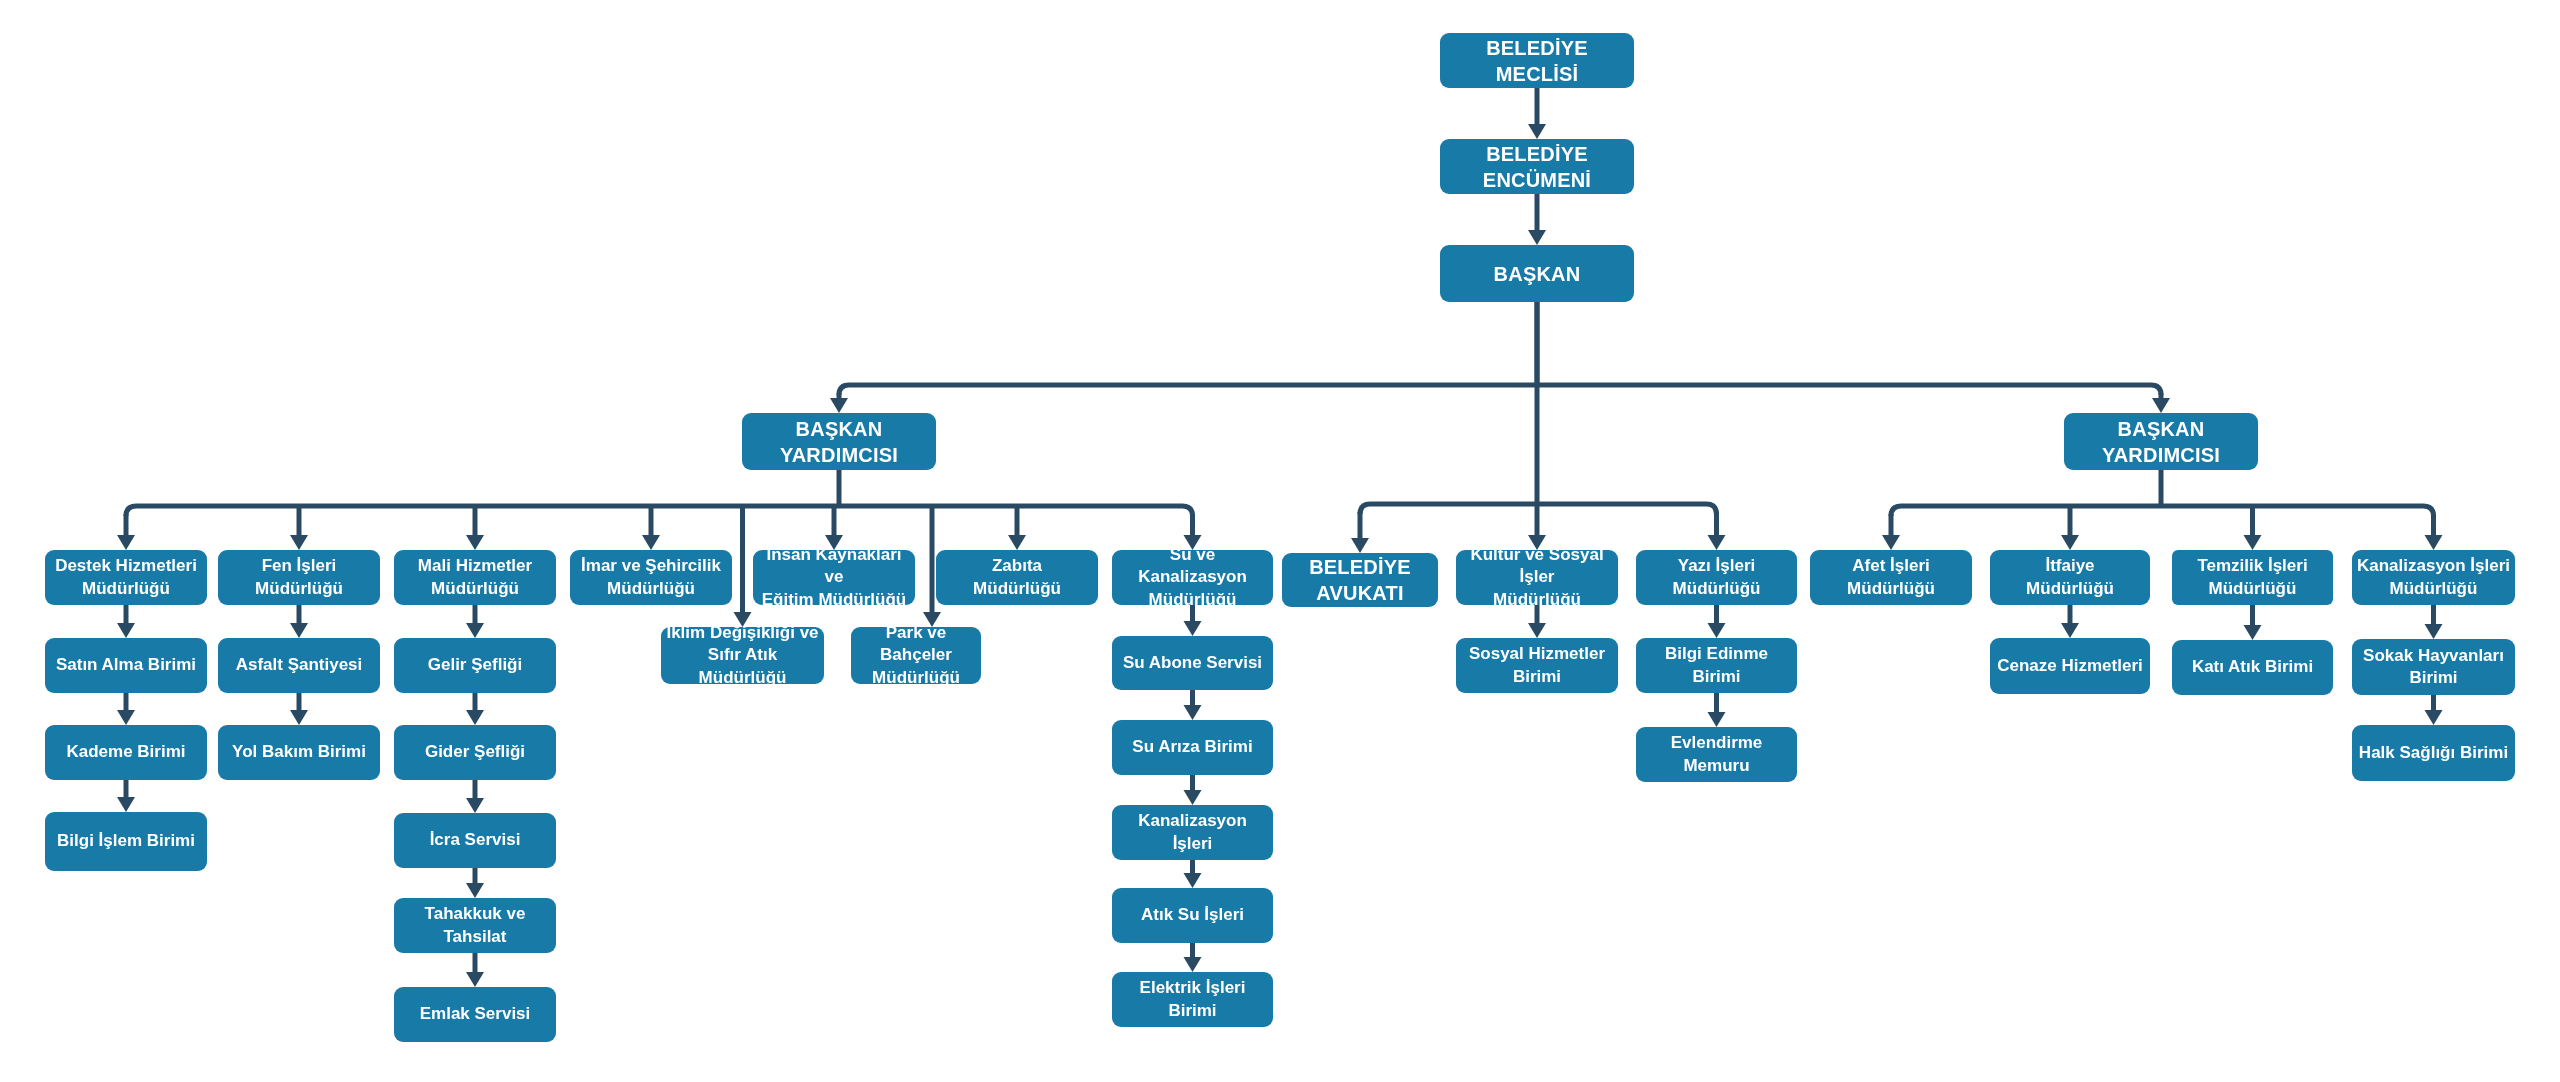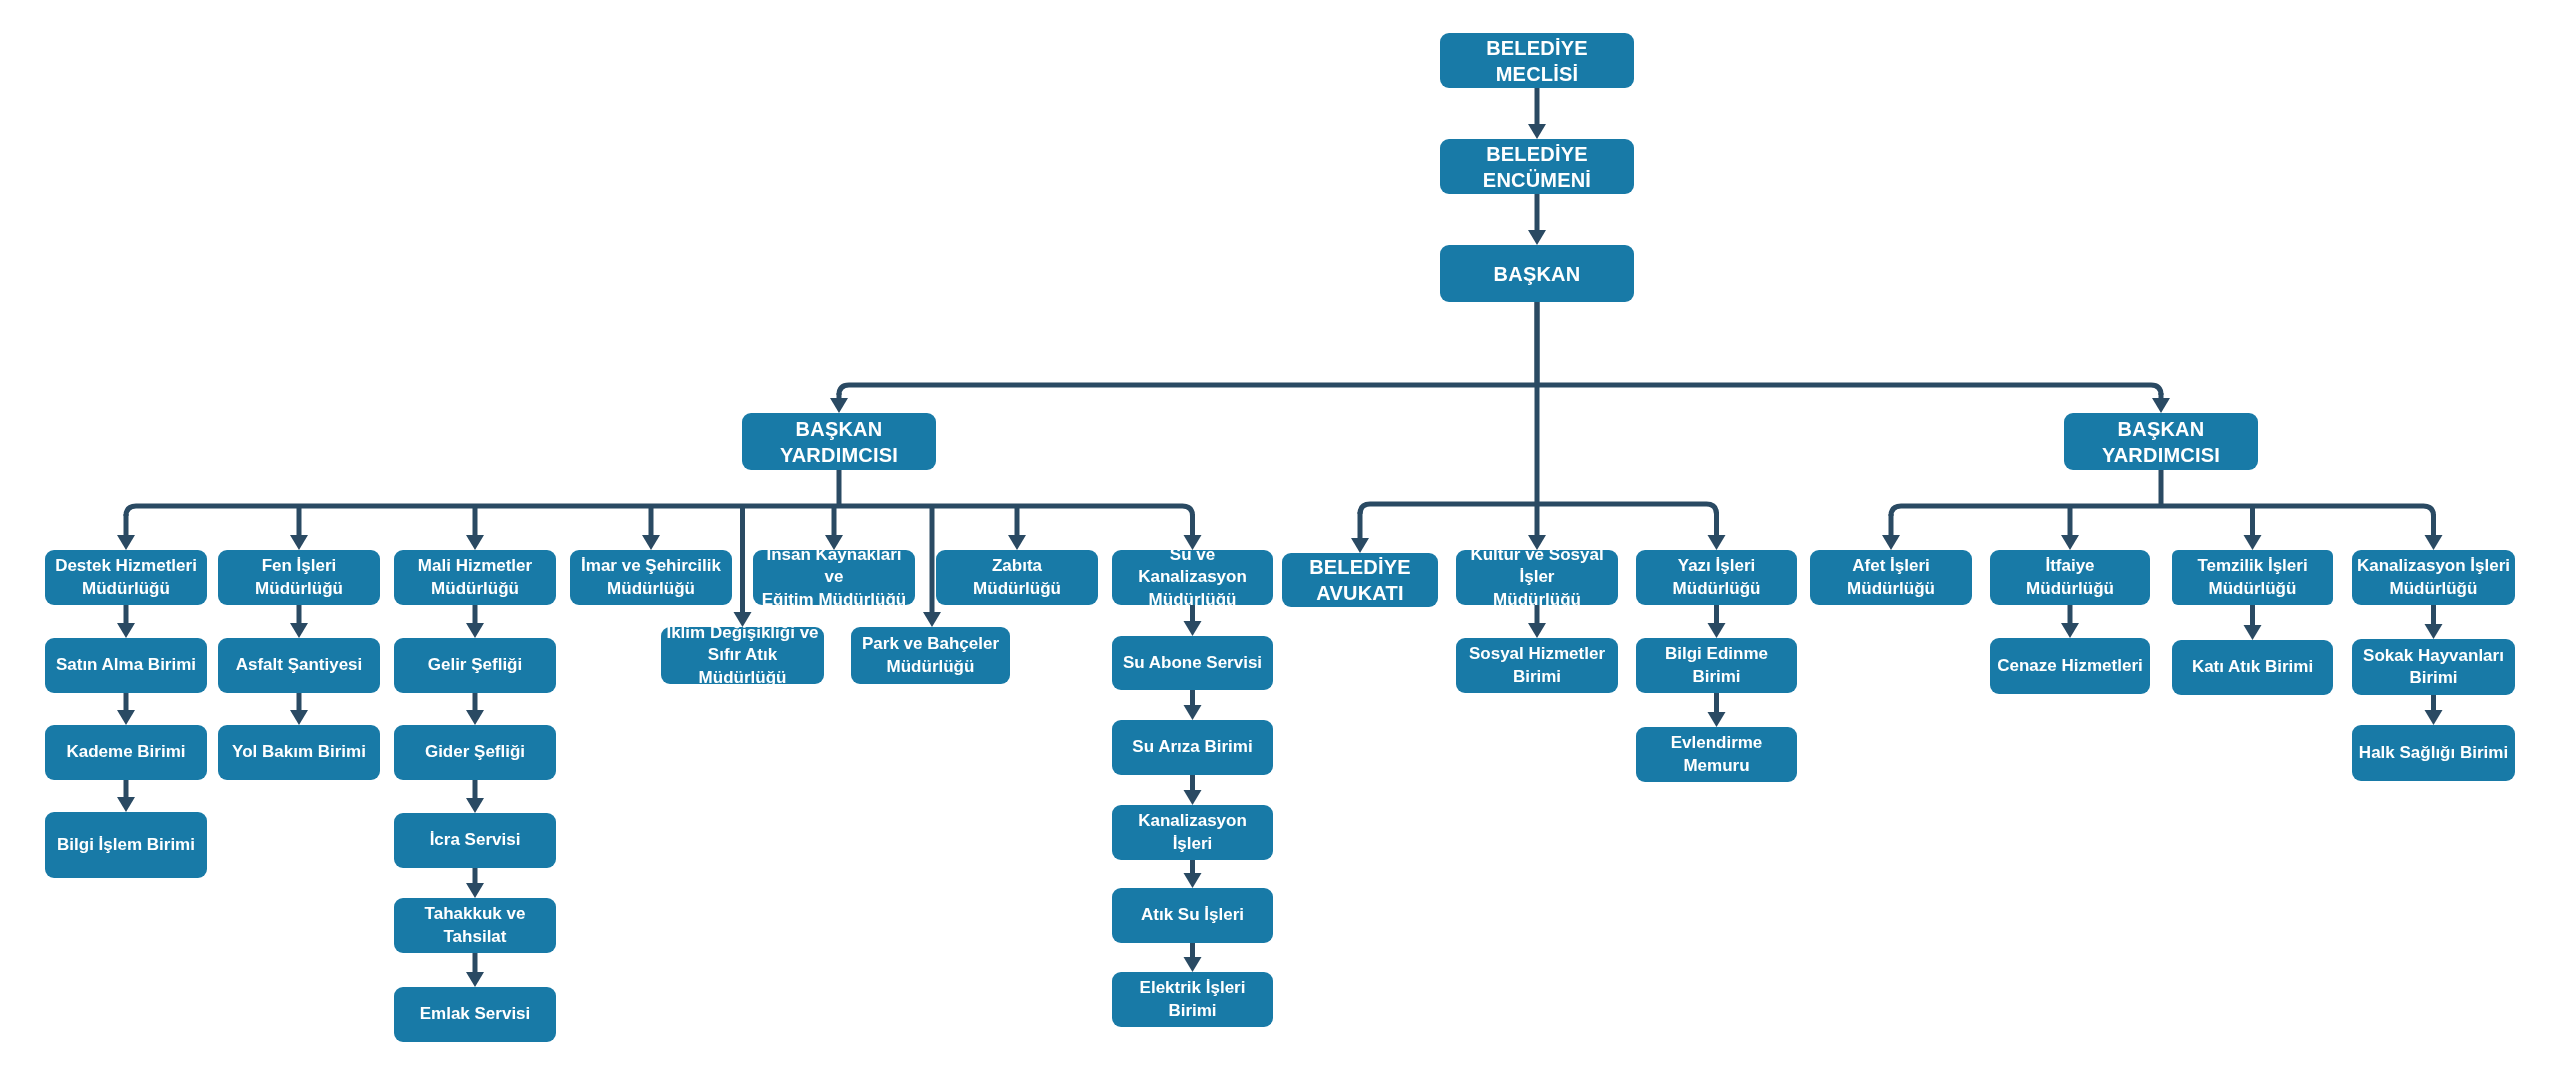--- a/index.html
+++ b/index.html
@@ -152,38 +152,38 @@
     <div class="node" style="left: 1810px; top: 550px; width: 162px; height: 55px; background: rgb(24, 122, 167); color: rgb(255, 255, 255);">Afet İşleri
 Müdürlüğü</div>
     <div class="node" style="left: 1990px; top: 550px; width: 160px; height: 55px; background: rgb(24, 122, 167); color: rgb(255, 255, 255);">İtfaiye
 Müdürlüğü</div>
     <div class="node" style="left: 2172px; top: 550px; width: 161px; height: 55px; background: rgb(24, 122, 167); color: rgb(255, 255, 255); border-radius: 6px;">Temzilik İşleri
 Müdürlüğü</div>
     <div class="node" style="left: 2352px; top: 550px; width: 163px; height: 55px; background: rgb(24, 122, 167); color: rgb(255, 255, 255);">Kanalizasyon İşleri
 Müdürlüğü</div>
     <div class="node" style="left: 661px; top: 627px; width: 163px; height: 57px; background: rgb(24, 122, 167); color: rgb(255, 255, 255);">İklim Değişikliği ve
 Sıfır Atık Müdürlüğü</div>
-    <div class="node" style="left: 851px; top: 627px; width: 159px; height: 57px; background: rgb(24, 122, 167); color: rgb(255, 255, 255);">Park ve Bahçeler
+    <div class="node" style="left: 851px; top: 627px; width: 130px; height: 57px; background: rgb(24, 122, 167); color: rgb(255, 255, 255);">Park ve Bahçeler
 Müdürlüğü</div>
     <div class="node" style="left: 45px; top: 638px; width: 162px; height: 55px; background: rgb(24, 122, 167); color: rgb(255, 255, 255);">Satın Alma Birimi</div>
     <div class="node" style="left: 218px; top: 638px; width: 162px; height: 55px; background: rgb(24, 122, 167); color: rgb(255, 255, 255);">Asfalt Şantiyesi</div>
     <div class="node" style="left: 394px; top: 638px; width: 162px; height: 55px; background: rgb(24, 122, 167); color: rgb(255, 255, 255);">Gelir Şefliği</div>
     <div class="node" style="left: 1112px; top: 636px; width: 161px; height: 54px; background: rgb(24, 122, 167); color: rgb(255, 255, 255);">Su Abone Servisi</div>
     <div class="node" style="left: 1456px; top: 638px; width: 162px; height: 55px; background: rgb(24, 122, 167); color: rgb(255, 255, 255);">Sosyal Hizmetler Birimi</div>
     <div class="node" style="left: 1636px; top: 638px; width: 161px; height: 55px; background: rgb(24, 122, 167); color: rgb(255, 255, 255);">Bilgi Edinme Birimi</div>
     <div class="node" style="left: 1990px; top: 638px; width: 160px; height: 56px; background: rgb(24, 122, 167); color: rgb(255, 255, 255);">Cenaze Hizmetleri</div>
     <div class="node" style="left: 2172px; top: 640px; width: 161px; height: 55px; background: rgb(24, 122, 167); color: rgb(255, 255, 255);">Katı Atık Birimi</div>
     <div class="node" style="left: 2352px; top: 639px; width: 163px; height: 56px; background: rgb(24, 122, 167); color: rgb(255, 255, 255);">Sokak Hayvanları
 Birimi</div>
     <div class="node" style="left: 45px; top: 725px; width: 162px; height: 55px; background: rgb(24, 122, 167); color: rgb(255, 255, 255);">Kademe Birimi</div>
     <div class="node" style="left: 218px; top: 725px; width: 162px; height: 55px; background: rgb(24, 122, 167); color: rgb(255, 255, 255);">Yol Bakım Birimi</div>
     <div class="node" style="left: 394px; top: 725px; width: 162px; height: 55px; background: rgb(24, 122, 167); color: rgb(255, 255, 255);">Gider Şefliği</div>
     <div class="node" style="left: 1112px; top: 720px; width: 161px; height: 55px; background: rgb(24, 122, 167); color: rgb(255, 255, 255);">Su Arıza Birimi</div>
     <div class="node" style="left: 1636px; top: 727px; width: 161px; height: 55px; background: rgb(24, 122, 167); color: rgb(255, 255, 255);">Evlendirme Memuru</div>
     <div class="node" style="left: 2352px; top: 725px; width: 163px; height: 56px; background: rgb(24, 122, 167); color: rgb(255, 255, 255);">Halk Sağlığı Birimi</div>
-    <div class="node" style="left: 45px; top: 812px; width: 162px; height: 66px; background: rgb(24, 122, 167); color: rgb(255, 255, 255);">Bilgi İşlem Birimi</div>
+    <div class="node" style="left: 45px; top: 812px; width: 162px; height: 59px; background: rgb(24, 122, 167); color: rgb(255, 255, 255);">Bilgi İşlem Birimi</div>
     <div class="node" style="left: 394px; top: 813px; width: 162px; height: 55px; background: rgb(24, 122, 167); color: rgb(255, 255, 255);">İcra Servisi</div>
     <div class="node" style="left: 1112px; top: 805px; width: 161px; height: 55px; background: rgb(24, 122, 167); color: rgb(255, 255, 255);">Kanalizasyon İşleri</div>
     <div class="node" style="left: 394px; top: 898px; width: 162px; height: 55px; background: rgb(24, 122, 167); color: rgb(255, 255, 255);">Tahakkuk ve Tahsilat</div>
     <div class="node" style="left: 1112px; top: 888px; width: 161px; height: 55px; background: rgb(24, 122, 167); color: rgb(255, 255, 255);">Atık Su İşleri</div>
     <div class="node" style="left: 394px; top: 987px; width: 162px; height: 55px; background: rgb(24, 122, 167); color: rgb(255, 255, 255);">Emlak Servisi</div>
     <div class="node" style="left: 1112px; top: 972px; width: 161px; height: 55px; background: rgb(24, 122, 167); color: rgb(255, 255, 255);">Elektrik İşleri Birimi</div>
   </div>
 
 </body></html>

